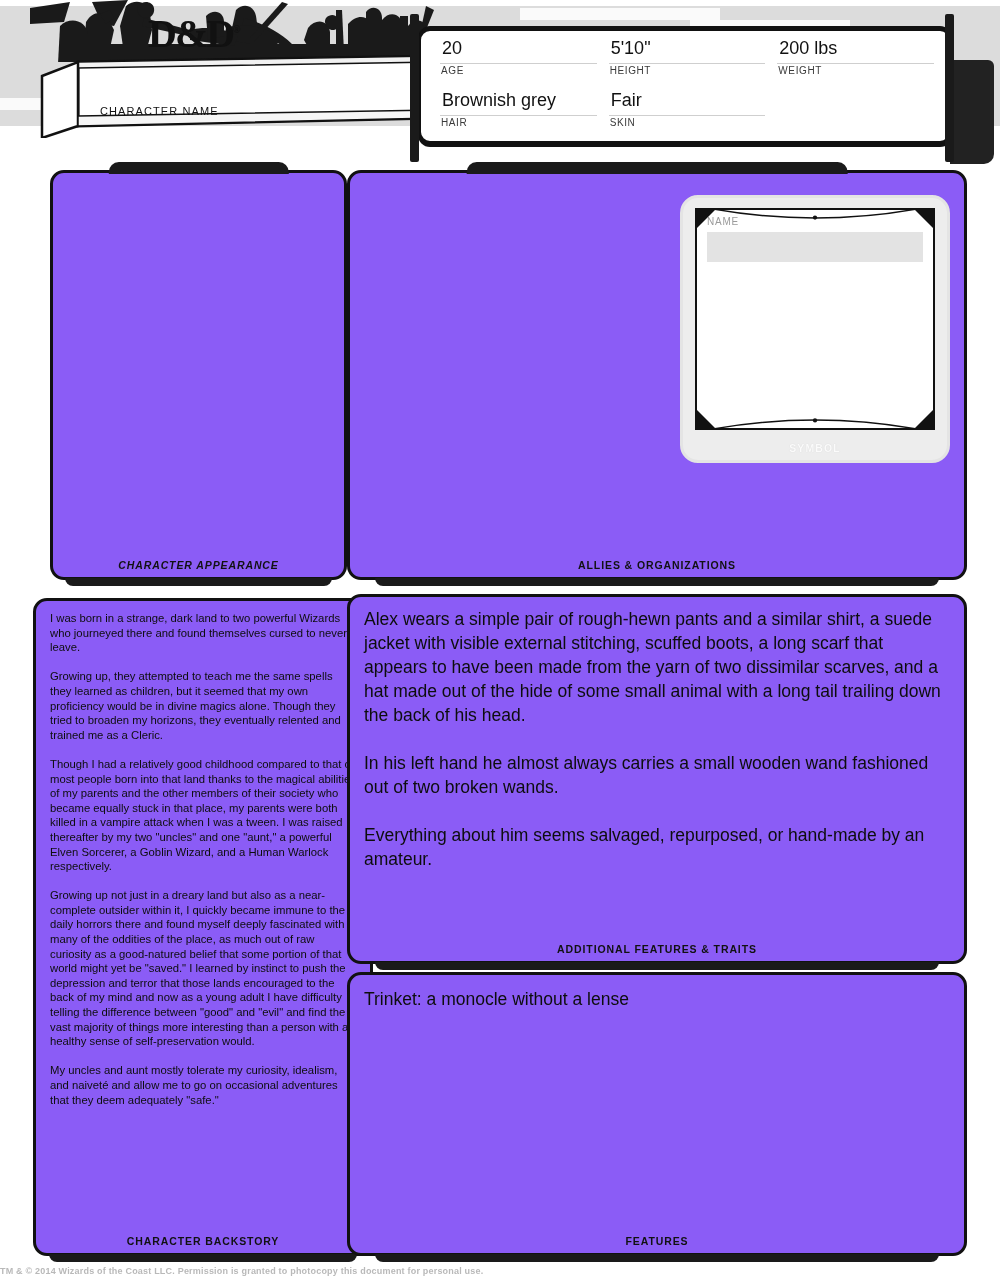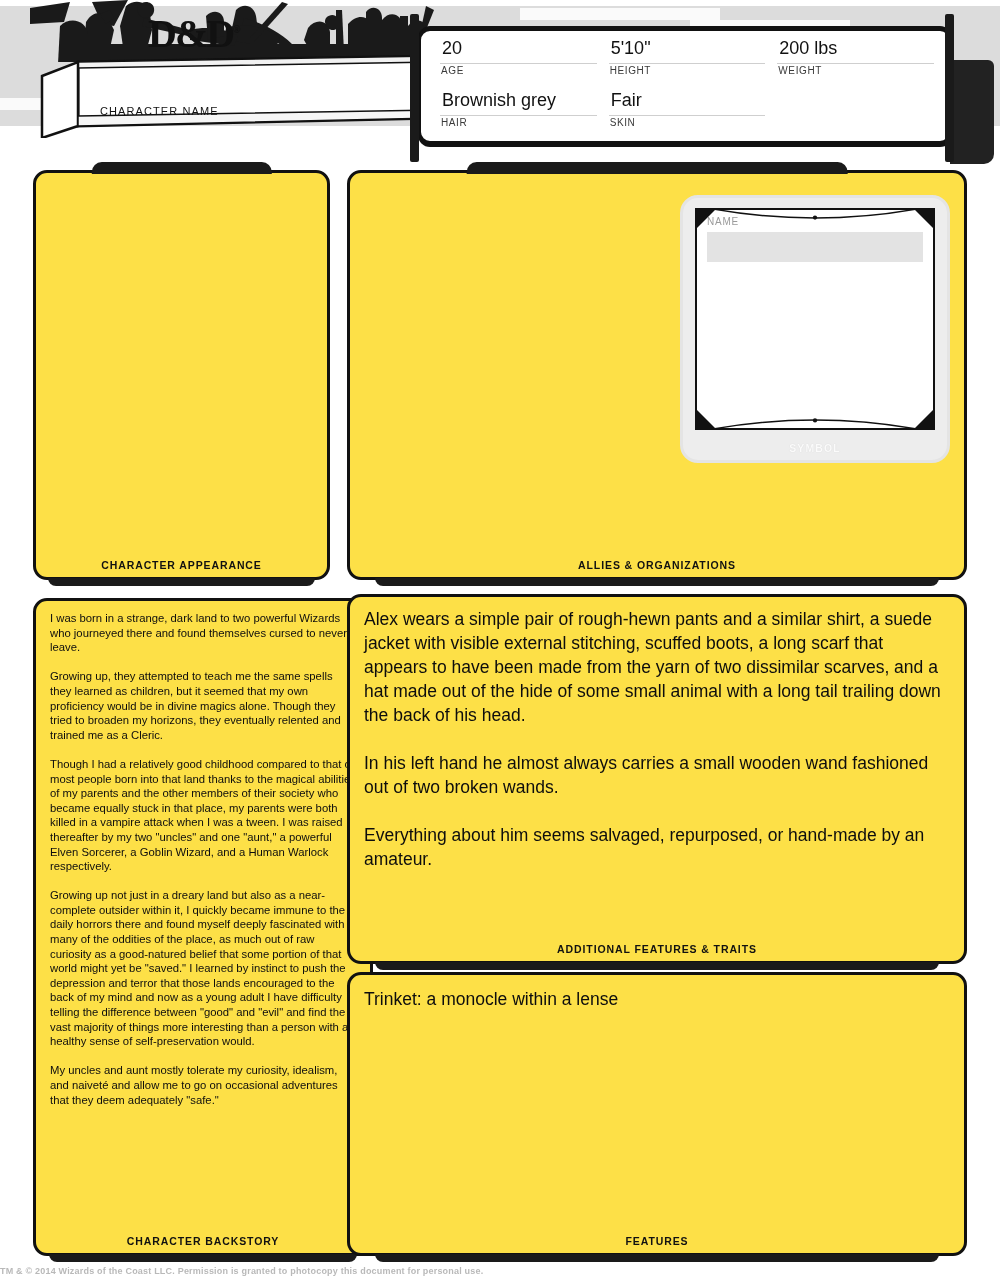--- a/index.html
+++ b/index.html
@@ -161,21 +161,21 @@
     left: 1px; top: 30px;
     font-size: 10px;
     letter-spacing: .6px;
     color: #3a3a3a;
   }
 
   
   .panel {
     position: absolute;
     box-sizing: border-box;
-    background: #fde047;
+    background: #8b5cf6;
     border: 3px solid #111;
     border-radius: 14px;
   }
   .panel:before { 
     content: "";
     position: absolute;
     left: 50%;
     transform: translateX(-50%);
     top: -11px;
     width: 62%;
@@ -206,21 +206,21 @@
   }
   .panel-body {
     position: absolute;
     left: 0; right: 0; top: 0;
     bottom: 22px;
     overflow: hidden;
     box-sizing: border-box;
   }
 
   
-  #appearance { left: 33px; top: 170px; width: 297px; height: 410px; }
+  #appearance { left: 50px; top: 170px; width: 297px; height: 410px; font-style: italic; }
   #appearance .appearance-text {
     padding: 10px 12px;
     font-size: 13px;
     line-height: 17px;
     white-space: pre-wrap;
   }
 
   
   #allies { left: 347px; top: 170px; width: 620px; height: 410px; }
 
@@ -487,18 +487,18 @@
 
 In his left hand he almost always carries a small wooden wand fashioned out of two broken wands.
 
 Everything about him seems salvaged, repurposed, or hand-made by an amateur.</div>
   </div>
   <div class="panel-label">ADDITIONAL FEATURES &amp; TRAITS</div>
 </div>
 
 <div class="panel notab" id="treasure">
   <div class="panel-body">
-    <div class="treasure-text">Trinket: a monocle within a lense</div>
+    <div class="treasure-text">Trinket: a monocle without a lense</div>
   </div>
   <div class="panel-label">FEATURES</div>
 </div>
 
 <div id="footer">TM &amp; © 2014 Wizards of the Coast LLC. Permission is granted to photocopy this document for personal use.</div>
 
 </body></html>

